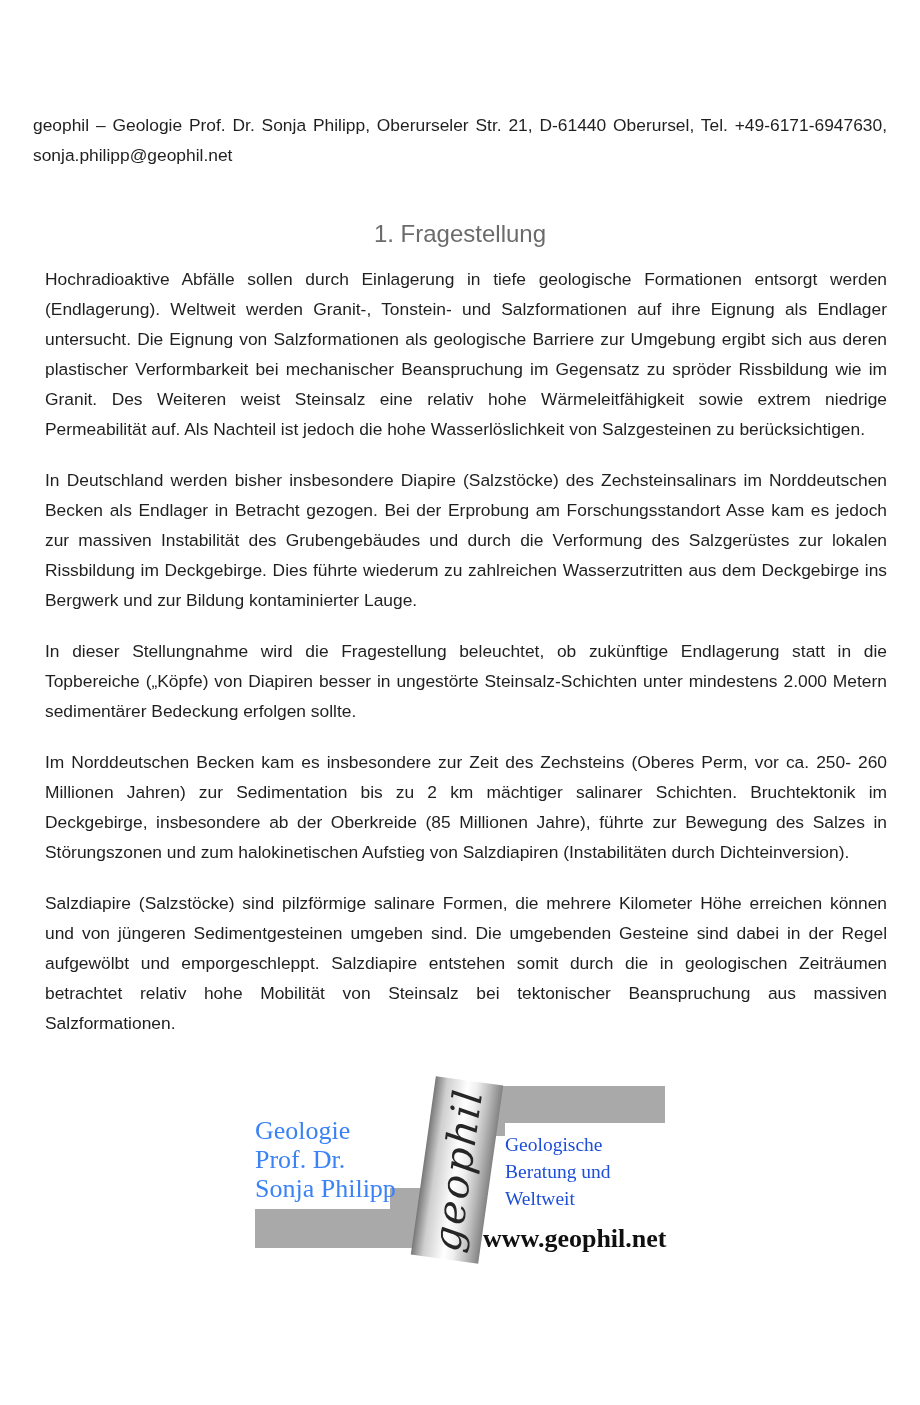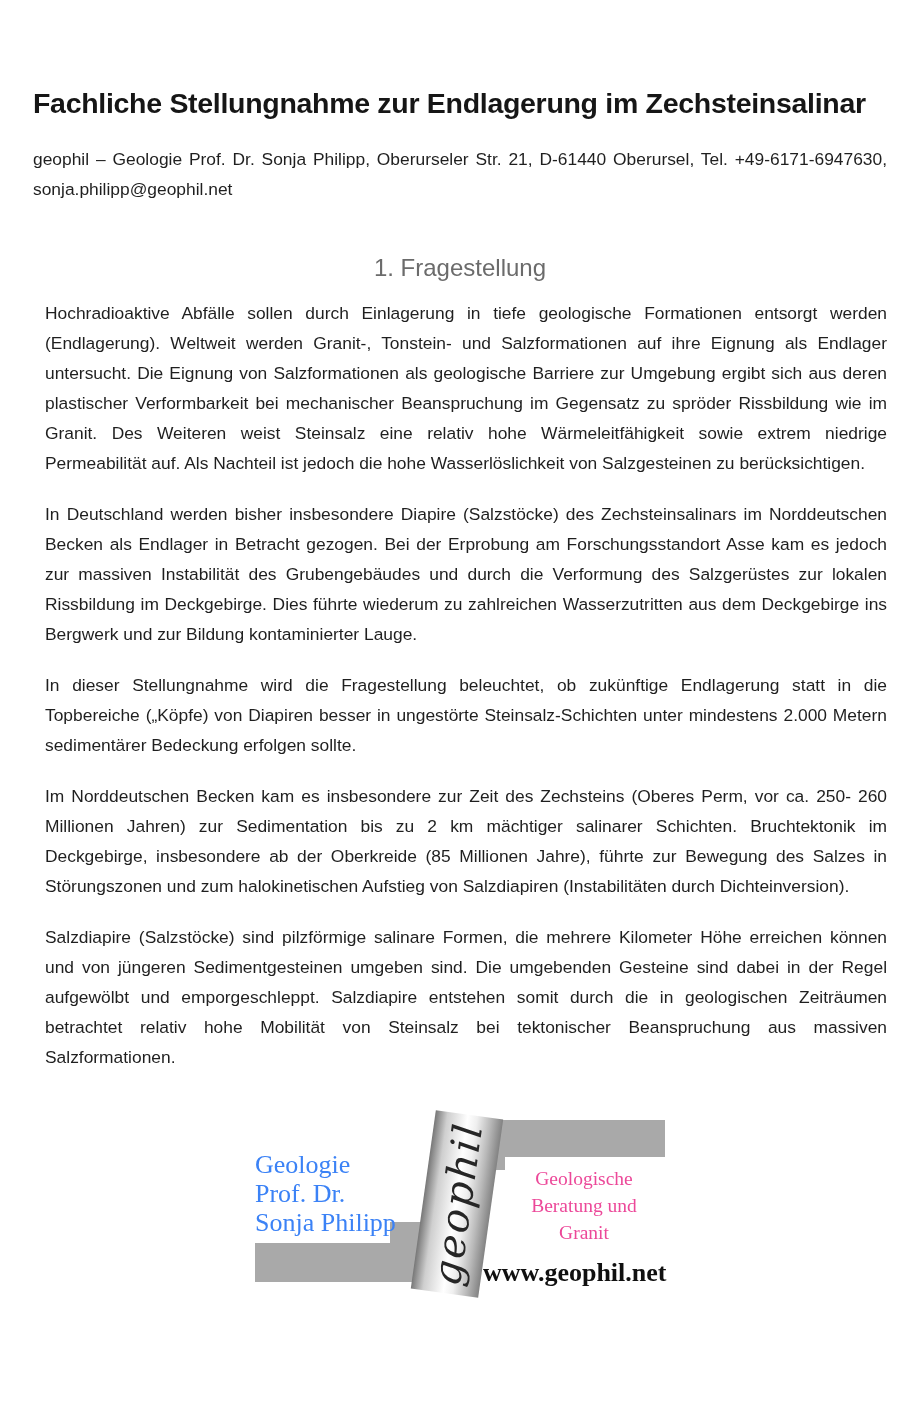--- a/index.html
+++ b/index.html
@@ -48,35 +48,34 @@
     font-family:"DejaVu Serif",serif;font-style:italic;
     font-size:40px;color:#262626;letter-spacing:2px;
   }
   .logo-left{
     position:absolute;left:0;top:32px;width:158px;z-index:3;
     text-align:left;font-family:"Liberation Serif",serif;
     font-size:26px;line-height:29px;color:#3b82f6;
   }
   .logo-right{
     position:absolute;left:250px;top:47px;width:158px;z-index:3;
-    text-align:center;font-family:"Liberation Serif",serif;
-    font-size:19.5px;line-height:27px;color:#ec4899;
+    text-align:left;font-family:"Liberation Serif",serif;
+    font-size:19.5px;line-height:27px;color:#1d4ed8;
   }
   .logo-site{
     position:absolute;left:228px;top:140px;width:182px;z-index:3;
     text-align:left;font-family:"Liberation Serif",serif;
     font-weight:bold;font-size:26px;color:#101010;
   }
 </style>
 </head>
 <body>
 
 <div class="page">
 
-  <h1 class="doc-title">Fachliche Stellungnahme zur Endlagerung im Zechsteinsalinar</h1>
   <p class="contact-line">geophil – Geologie Prof. Dr. Sonja Philipp, Oberurseler Str. 21, D-61440 Oberursel, Tel. +49-6171-6947630, sonja.philipp@geophil.net</p>
 
   <h2 class="sec">1. Fragestellung</h2>
   <p class="body">Hochradioaktive Abfälle sollen durch Einlagerung in tiefe geologische Formationen entsorgt werden (Endlagerung). Weltweit werden Granit-, Tonstein- und Salzformationen auf ihre Eignung als Endlager untersucht. Die Eignung von Salzformationen als geologische Barriere zur Umgebung ergibt sich aus deren plastischer Verformbarkeit bei mechanischer Beanspruchung im Gegensatz zu spröder Rissbildung wie im Granit. Des Weiteren weist Steinsalz eine relativ hohe Wärmeleitfähigkeit sowie extrem niedrige Permeabilität auf. Als Nachteil ist jedoch die hohe Wasserlöslichkeit von Salzgesteinen zu berücksichtigen.</p>
   <p class="body">In Deutschland werden bisher insbesondere Diapire (Salzstöcke) des Zechsteinsalinars im Norddeutschen Becken als Endlager in Betracht gezogen. Bei der Erprobung am Forschungsstandort Asse kam es jedoch zur massiven Instabilität des Grubengebäudes und durch die Verformung des Salzgerüstes zur lokalen Rissbildung im Deckgebirge. Dies führte wiederum zu zahlreichen Wasserzutritten aus dem Deckgebirge ins Bergwerk und zur Bildung kontaminierter Lauge.</p>
   <p class="body">In dieser Stellungnahme wird die Fragestellung beleuchtet, ob zukünftige Endlagerung statt in die Topbereiche („Köpfe) von Diapiren besser in ungestörte Steinsalz-Schichten unter mindestens 2.000 Metern sedimentärer Bedeckung erfolgen sollte.</p>
 
   <p class="body">Im Norddeutschen Becken kam es insbesondere zur Zeit des Zechsteins (Oberes Perm, vor ca. 250- 260 Millionen Jahren) zur Sedimentation bis zu 2 km mächtiger salinarer Schichten. Bruchtektonik im Deckgebirge, insbesondere ab der Oberkreide (85 Millionen Jahre), führte zur Bewegung des Salzes in Störungszonen und zum halokinetischen Aufstieg von Salzdiapiren (Instabilitäten durch Dichteinversion).</p>
   <p class="body">Salzdiapire (Salzstöcke) sind pilzförmige salinare Formen, die mehrere Kilometer Höhe erreichen können und von jüngeren Sedimentgesteinen umgeben sind. Die umgebenden Gesteine sind dabei in der Regel aufgewölbt und emporgeschleppt. Salzdiapire entstehen somit durch die in geologischen Zeiträumen betrachtet relativ hohe Mobilität von Steinsalz bei tektonischer Beanspruchung aus massiven Salzformationen.</p>
 
@@ -92,19 +91,19 @@
 
     <div class="logo-left">
       <div>Geologie</div>
       <div>Prof. Dr.</div>
       <div>Sonja Philipp</div>
     </div>
 
     <div class="logo-right">
       <div>Geologische</div>
       <div>Beratung und</div>
-      <div>Granit</div>
+      <div>Weltweit</div>
     </div>
 
     <div class="logo-site">www.geophil.net</div>
   </div>
 
 </div>
 
 </body></html>

